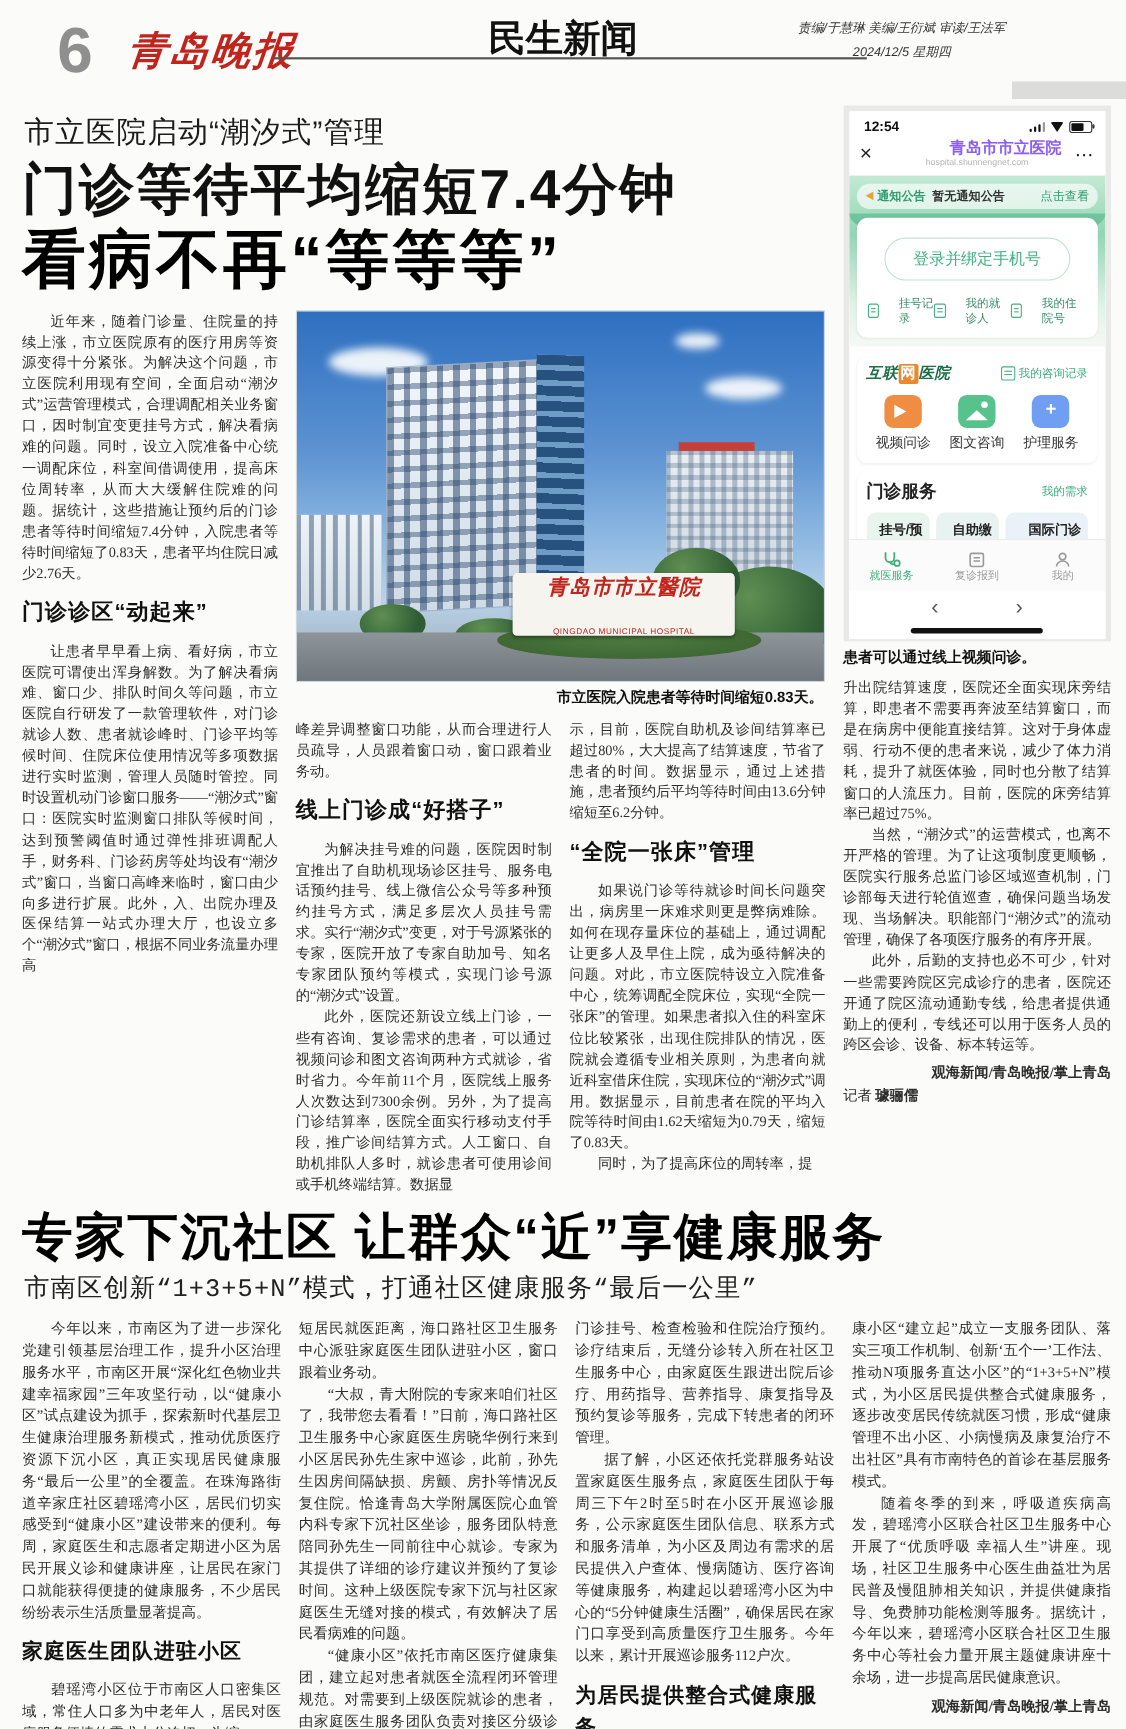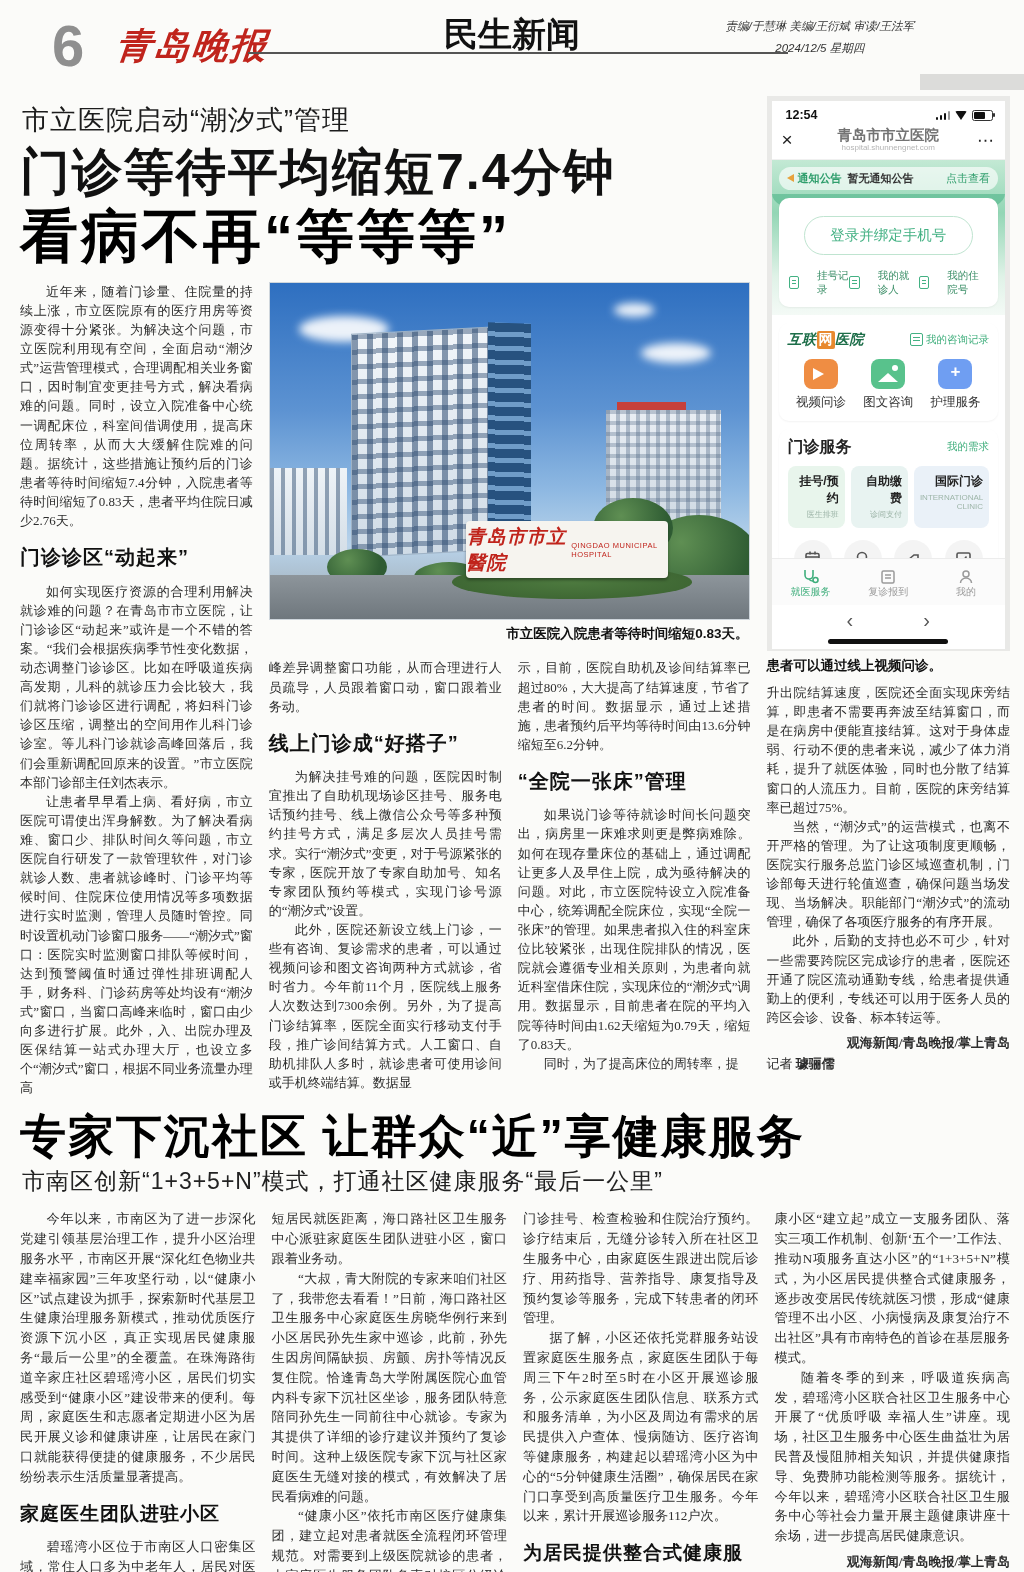--- a/index.html
+++ b/index.html
@@ -61,45 +61,45 @@
   .bldg-right:before{content:"";position:absolute;left:10%;top:-8px;width:60%;height:8px;background:#c6403a;}
   .tree{position:absolute;border-radius:50%;background:radial-gradient(circle at 35% 30%,#5f8f53,#2f5c33 70%);}
   .t1{right:-2%;bottom:4%;width:120px;height:90px;}
   .t2{right:16%;bottom:18%;width:80px;height:60px;}
   .t3{left:12%;bottom:10%;width:60px;height:36px;}
   .t4{left:30%;bottom:8%;width:70px;height:30px;}
   .road{position:absolute;left:0;bottom:0;width:100%;height:13%;background:linear-gradient(#8d959b,#6f777d);}
   .grass{position:absolute;left:38%;bottom:6%;width:50%;height:10%;border-radius:50%;
     background:radial-gradient(#4d7a3f,#39602f);}
   .sign{position:absolute;left:41%;bottom:12%;width:42%;height:17%;background:#f6f4ef;border-radius:4px;
-    box-shadow:0 2px 3px rgba(0,0,0,.35);display:flex;flex-direction:row;align-items:center;justify-content:center;}
+    box-shadow:0 2px 3px rgba(0,0,0,.35);display:flex;flex-direction:column;align-items:center;justify-content:space-between;}
   .sign-cn{color:#c0241c;font-weight:900;font-size:19px;letter-spacing:1px;font-style:italic;}
   .sign-en{color:#c0241c;font-size:7.5px;letter-spacing:.5px;font-family:"Liberation Sans",sans-serif;}
   .photo-caption{font-size:13.5px;font-weight:700;text-align:right;margin:5px 2px 10px 0;color:#111;
     font-family:"Liberation Sans",sans-serif;}
   
   .a1-right{min-width:0;}
   .phone-wrap{background:#e9e9e7;padding:5px 5px 2px 5px;margin-top:2px;}
-  .phone{background:#fff;height:548px;overflow:hidden;font-family:"Liberation Sans",sans-serif;position:relative;}
+  .phone{background:#fff;height:480px;overflow:hidden;font-family:"Liberation Sans",sans-serif;position:relative;}
   .statusbar{display:flex;justify-content:space-between;align-items:center;padding:5px 12px 2px 14px;height:18px;}
   .time{font-size:12.5px;font-weight:700;color:#111;}
   .sticons{display:flex;align-items:center;gap:5px;}
   .sig{display:flex;align-items:flex-end;gap:1.5px;}
   .sig i{display:block;width:2.5px;background:#111;border-radius:1px;}
   .sig i:nth-child(1){height:3px}.sig i:nth-child(2){height:5px}
   .sig i:nth-child(3){height:7px}.sig i:nth-child(4){height:9px;background:#999;}
   .wifi{width:0;height:0;border-left:6px solid transparent;border-right:6px solid transparent;
     border-bottom:9px solid #111;transform:rotate(180deg);border-radius:2px;}
   .batt{width:19px;height:9px;border:1px solid #333;border-radius:2.5px;position:relative;}
   .batt:before{content:"";position:absolute;left:1px;top:1px;bottom:1px;width:60%;background:#111;border-radius:1px;}
   .batt:after{content:"";position:absolute;right:-3px;top:2px;width:2px;height:4px;background:#333;border-radius:1px;}
   .navbar{display:flex;align-items:center;padding:2px 10px 6px 10px;border-bottom:1px solid #f0f0f0;}
   .nav-close{font-size:19px;color:#222;width:30px;}
   .nav-center{flex:1;text-align:center;line-height:1.1;}
-  .nav-title{font-size:14.5px;font-weight:700;color:#737373;}
+  .nav-title{font-size:14.5px;font-weight:700;color:#8b5cf6;text-align:right;}
   .nav-url{font-size:8px;color:#b5b5b5;}
   .nav-more{font-size:17px;color:#222;width:30px;text-align:right;letter-spacing:1px;}
   .green-zone{background:linear-gradient(180deg,#c3e9d4 0%,#93d6b5 34%,#dff2e7 75%,#f4faf6 100%);
     padding:7px 7px 8px 7px;position:relative;}
   .wave{position:absolute;left:0;top:34px;width:100%;height:30px;background:#47b183;opacity:.55;
     border-radius:0 0 50% 50%/0 0 100% 100%;}
   .notice{position:relative;display:flex;align-items:center;background:rgba(255,255,255,.65);
     border-radius:12px;padding:4px 8px;font-size:11px;}
   .horn{width:0;height:0;border-top:4px solid transparent;border-bottom:4px solid transparent;
     border-right:7px solid #e8a23c;margin-right:4px;position:relative;}
@@ -157,21 +157,21 @@
   .homebar{width:120px;height:5px;background:#111;border-radius:3px;margin:7px auto 0 auto;}
   .phone-caption{font-size:13.5px;font-weight:700;color:#111;margin:6px 0 8px 0;text-align:justify;
     font-family:"Liberation Sans",sans-serif;}
   .byline{margin-top:6px;}
   .byline .l1{text-align:right;font-weight:700;font-size:13px;}
   .byline .l2{font-size:13px;margin-top:2px;}
   .byline .l2 b{font-weight:700;}
   
   .a2{padding:10px 14px 0 20px;}
   .a2-title{font-size:46px;font-weight:900;color:#000;letter-spacing:2px;margin:2px 0 4px 0;line-height:1.15;}
-  .a2-sub{font-size:23px;color:#222;font-weight:500;margin:0 0 12px 2px;letter-spacing:1px;}
+  .a2-sub{font-size:23px;color:#222;font-weight:500;margin:0 0 12px 2px;letter-spacing:1px;font-family:Liberation Mono, monospace;}
   .a2-body{display:grid;grid-template-columns:repeat(4,1fr);gap:0 16px;}
   .a2-body .bodytext{font-size:13.2px;line-height:1.5;}
   .a2 .colhead{font-size:19px;}
   .gico{stroke:#555;fill:none;stroke-width:1.6;}
 </style>
 </head>
 <body>
 
 <header class="pg-header sans">
   <div class="pg-num">6</div>
@@ -189,21 +189,20 @@
   <div class="a1-left">
     <div class="a1-kicker sans">市立医院启动“潮汐式”管理</div>
     <div class="a1-title sans">门诊等待平均缩短7.4分钟</div>
     <div class="a1-headline sans">看病不再“等等等”</div>
 
     <div class="a1-body">
 
       <div class="colA bodytext">
         <p class="p-ind">近年来，随着门诊量、住院量的持续上涨，市立医院原有的医疗用房等资源变得十分紧张。为解决这个问题，市立医院利用现有空间，全面启动“潮汐式”运营管理模式，合理调配相关业务窗口，因时制宜变更挂号方式，解决看病难的问题。同时，设立入院准备中心统一调配床位，科室间借调使用，提高床位周转率，从而大大缓解住院难的问题。据统计，这些措施让预约后的门诊患者等待时间缩短7.4分钟，入院患者等待时间缩短了0.83天，患者平均住院日减少2.76天。</p>
         <div class="colhead">门诊诊区“动起来”</div>
-        <p class="p-ind">如何实现医疗资源的合理利用解决就诊难的问题？在青岛市市立医院，让门诊诊区“动起来”或许是一个不错的答案。“我们会根据疾病季节性变化数据，动态调整门诊诊区。比如在呼吸道疾病高发期，儿科的就诊压力会比较大，我们就将门诊诊区进行调配，将妇科门诊诊区压缩，调整出的空间用作儿科门诊诊室。等儿科门诊就诊高峰回落后，我们会重新调配回原来的设置。”市立医院本部门诊部主任刘杰表示。</p>
         <p class="p-ind">让患者早早看上病、看好病，市立医院可谓使出浑身解数。为了解决看病难、窗口少、排队时间久等问题，市立医院自行研发了一款管理软件，对门诊就诊人数、患者就诊峰时、门诊平均等候时间、住院床位使用情况等多项数据进行实时监测，管理人员随时管控。同时设置机动门诊窗口服务——“潮汐式”窗口：医院实时监测窗口排队等候时间，达到预警阈值时通过弹性排班调配人手，财务科、门诊药房等处均设有“潮汐式”窗口，当窗口高峰来临时，窗口由少向多进行扩展。此外，入、出院办理及医保结算一站式办理大厅，也设立多个“潮汐式”窗口，根据不同业务流量办理高</p>
       </div>
 
       <div class="photo-cell">
         <div class="photo">
           <div class="cloud c1"></div>
           <div class="cloud c2"></div>
           <div class="cloud c3"></div>
           <div class="bldg-main"></div>
           <div class="bldg-glass"></div>

